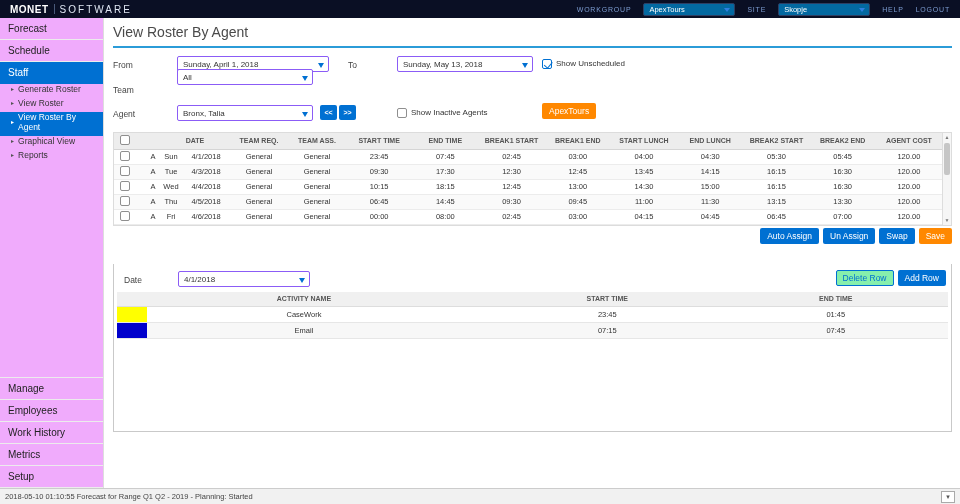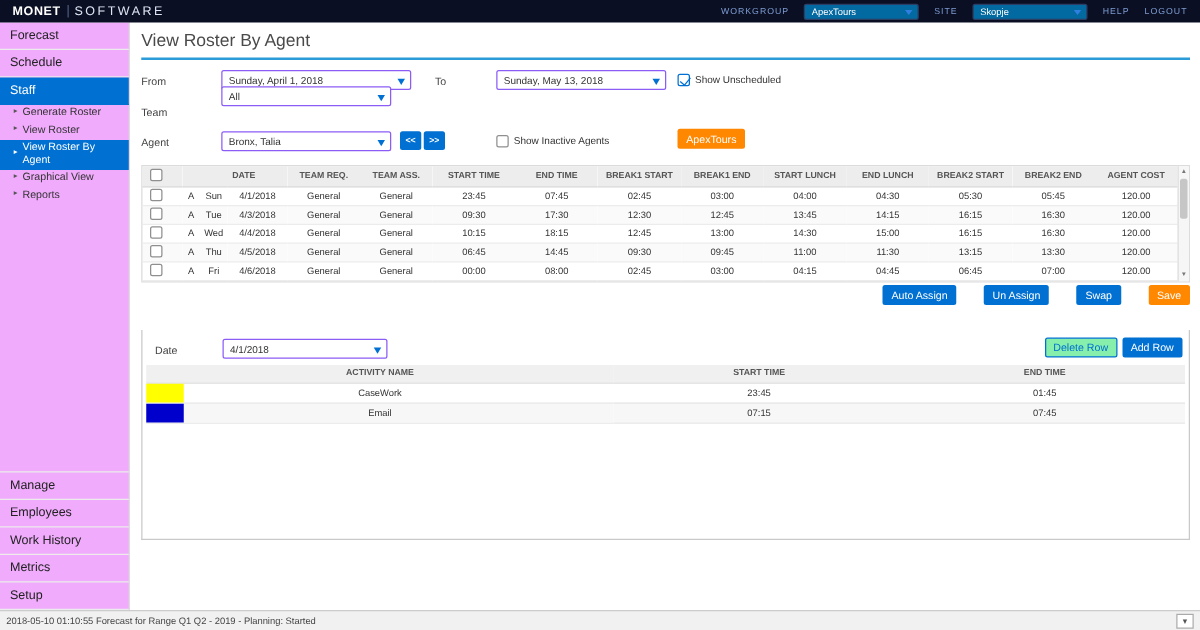--- a/index.html
+++ b/index.html
@@ -55,21 +55,21 @@
   table.roster th{height:16px;background:#ededed;font-size:7px;font-weight:bold;color:#555;text-align:center;border-bottom:1px solid #d5d5d5;white-space:nowrap;overflow:hidden}
   table.roster td{height:15px;font-size:7.5px;color:#333;text-align:center;border-bottom:1px solid #ececec;white-space:nowrap;overflow:hidden}
   table.roster tr:nth-child(even) td{background:#fafafa}
   td.c-day,th.c-day{text-align:left}
   td.c-date{text-align:left}
   .vscroll{position:absolute;top:0;right:0;bottom:0;width:9px;background:#f6f6f6;border-left:1px solid #ddd}
   .sarrow{position:absolute;left:0;right:0;height:9px;font-size:5px;color:#777;text-align:center;line-height:9px;cursor:pointer}
   .sarrow.up{top:0}.sarrow.down{bottom:0}
   .thumb{position:absolute;top:10px;left:1px;width:6px;height:32px;background:#c6c6c6;border-radius:2px;cursor:pointer}
 
-  .actions{position:absolute;right:8px;top:210px;display:flex;gap:22px}
+  .actions{position:absolute;right:8px;top:210px;display:flex;gap:4px}
 
   
   .tabs{position:absolute;left:8px;right:8px;top:229px;display:flex;border-bottom:1px solid #c9c9c9;height:17px;align-items:flex-end}
   .tab{font-size:9px;color:#555;padding:3px 10px;cursor:pointer;position:relative}
   .tab.active{background:#fff;border:1px solid #c9c9c9;border-bottom:1px solid #fff;margin-bottom:-1px;color:#222}
   .tab.muted{color:#a8a8a8}
   .panel{position:absolute;left:8px;right:8px;top:246px;height:168px;border:1px solid #c9c9c9;border-top:none;background:#fff}
   .panel-actions{position:absolute;right:5px;top:6px;display:flex;gap:4px}
   table.nctable{position:absolute;left:3px;right:3px;top:28px;width:calc(100% - 6px);border-collapse:collapse;table-layout:fixed}
   table.nctable th{height:14px;background:#f0f0f0;font-size:7px;font-weight:bold;color:#555;text-align:center;border-bottom:1px solid #ddd}

